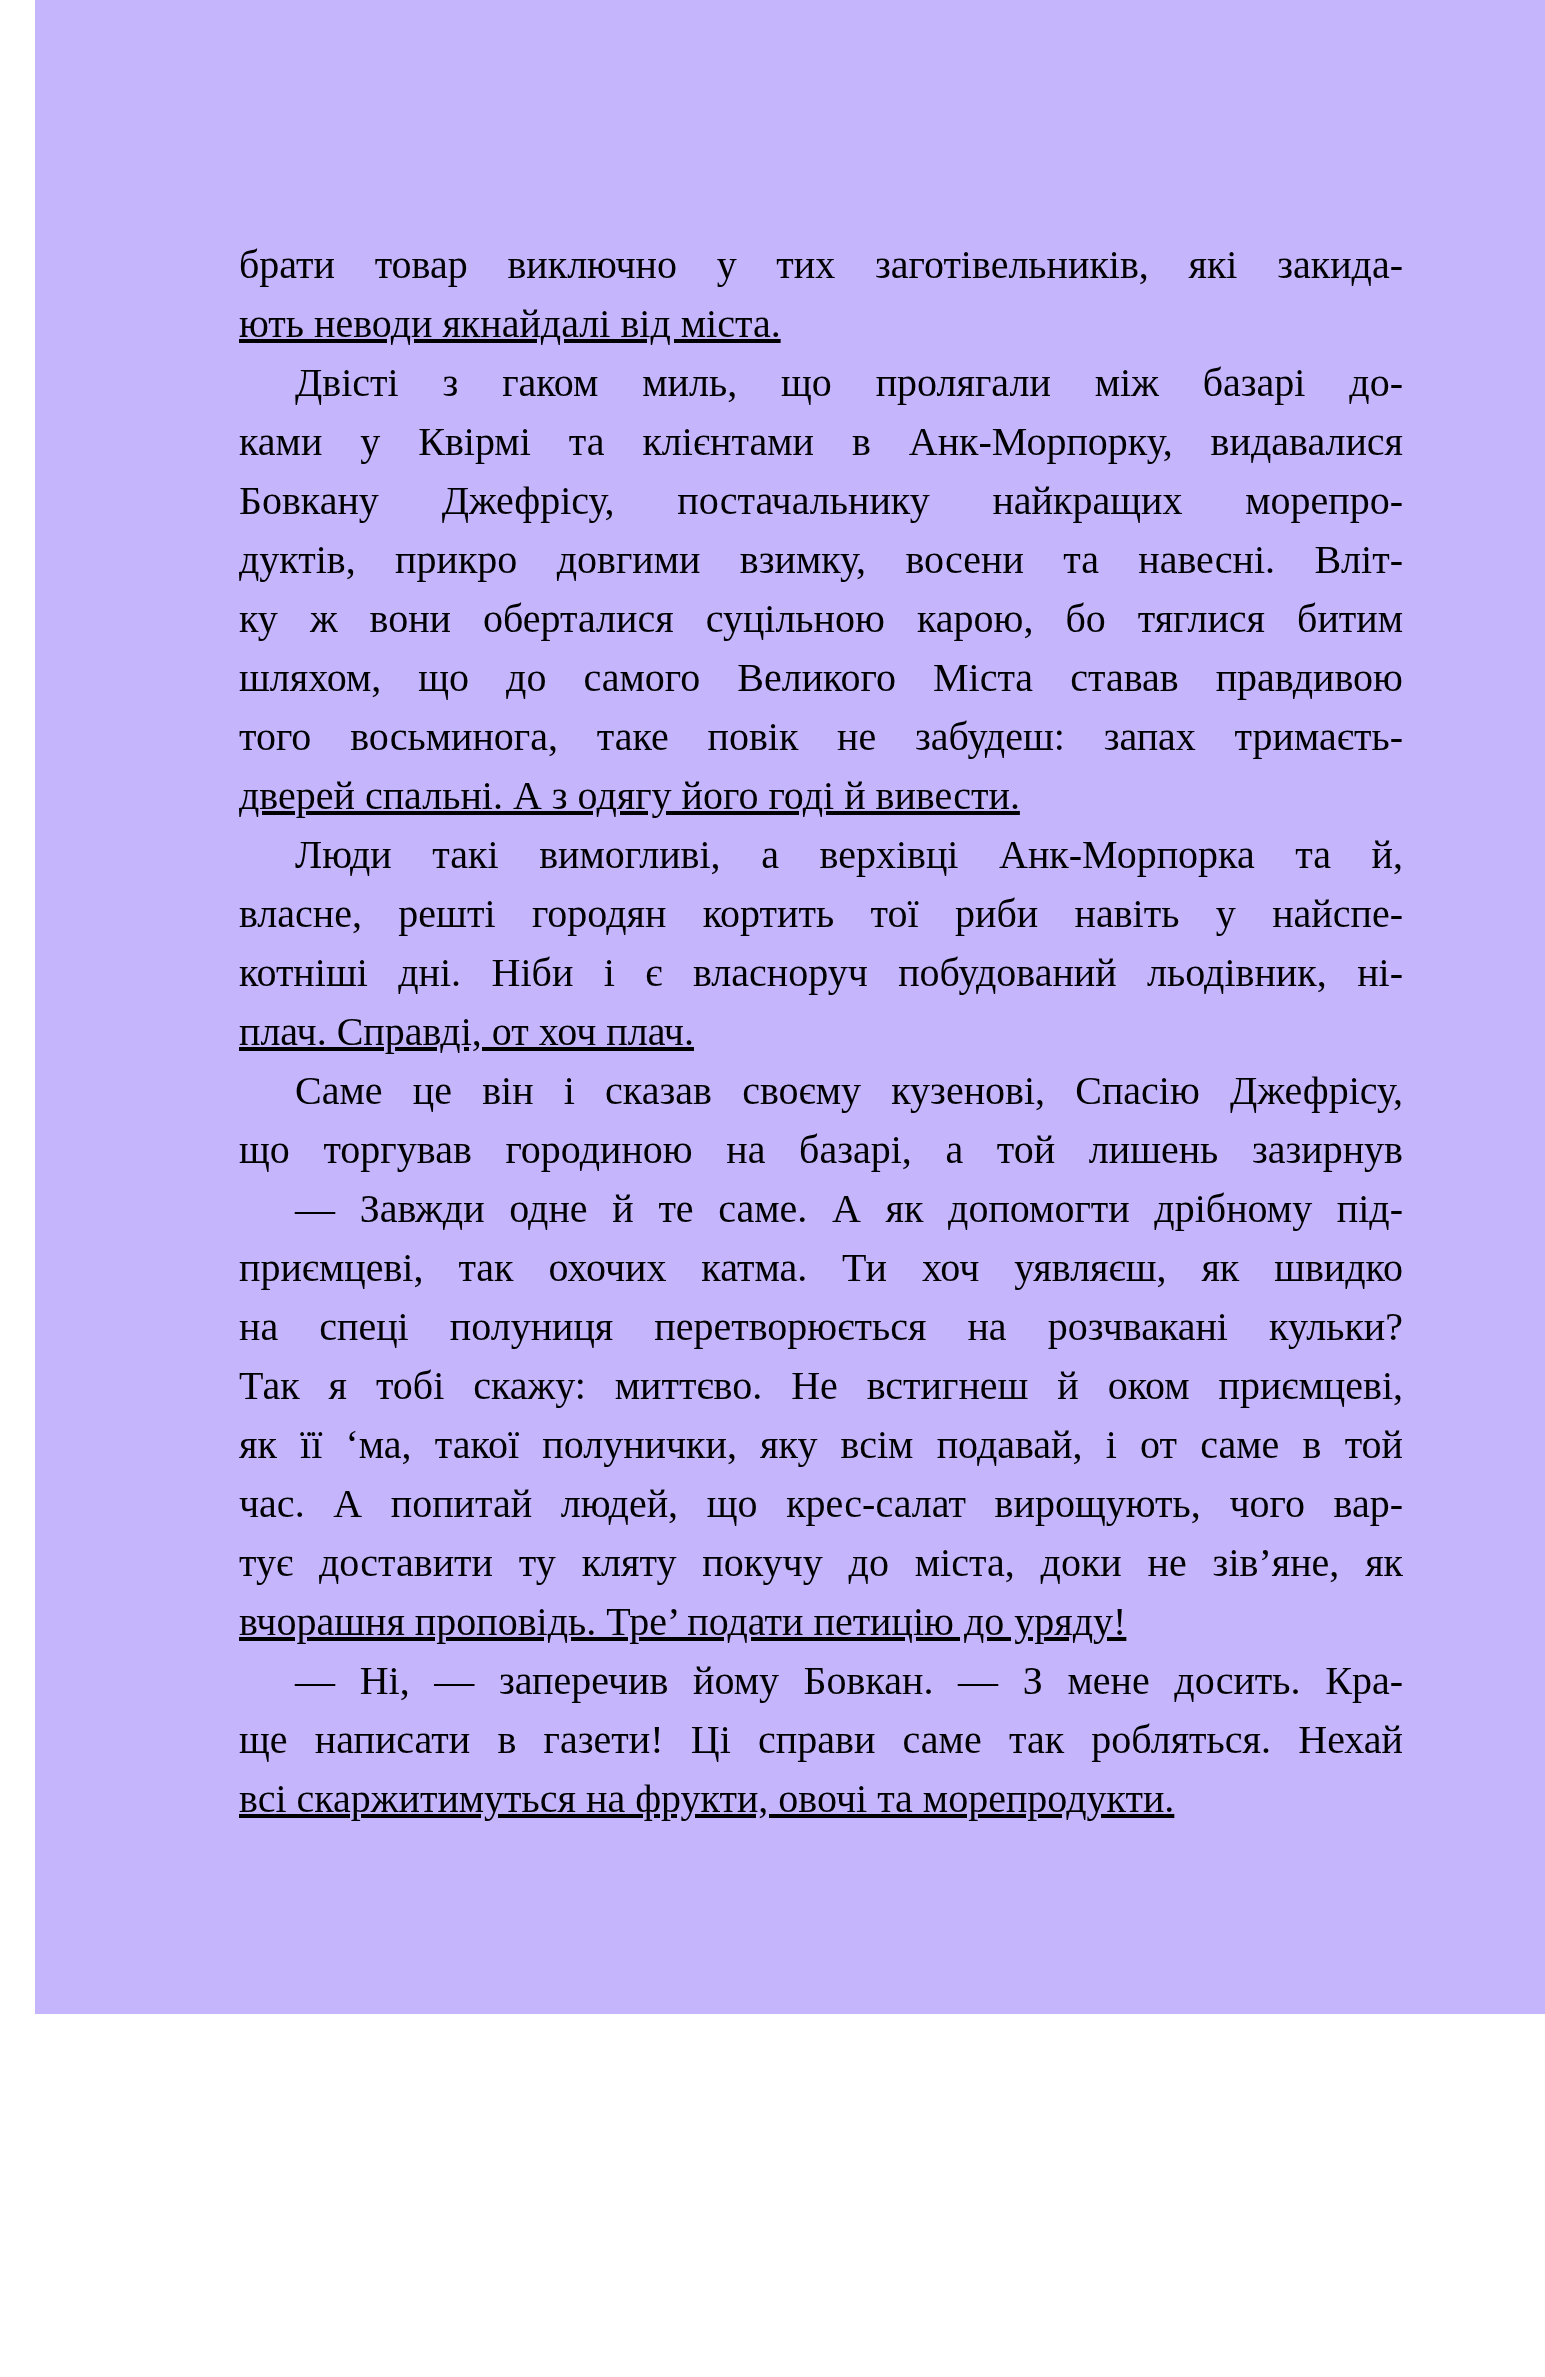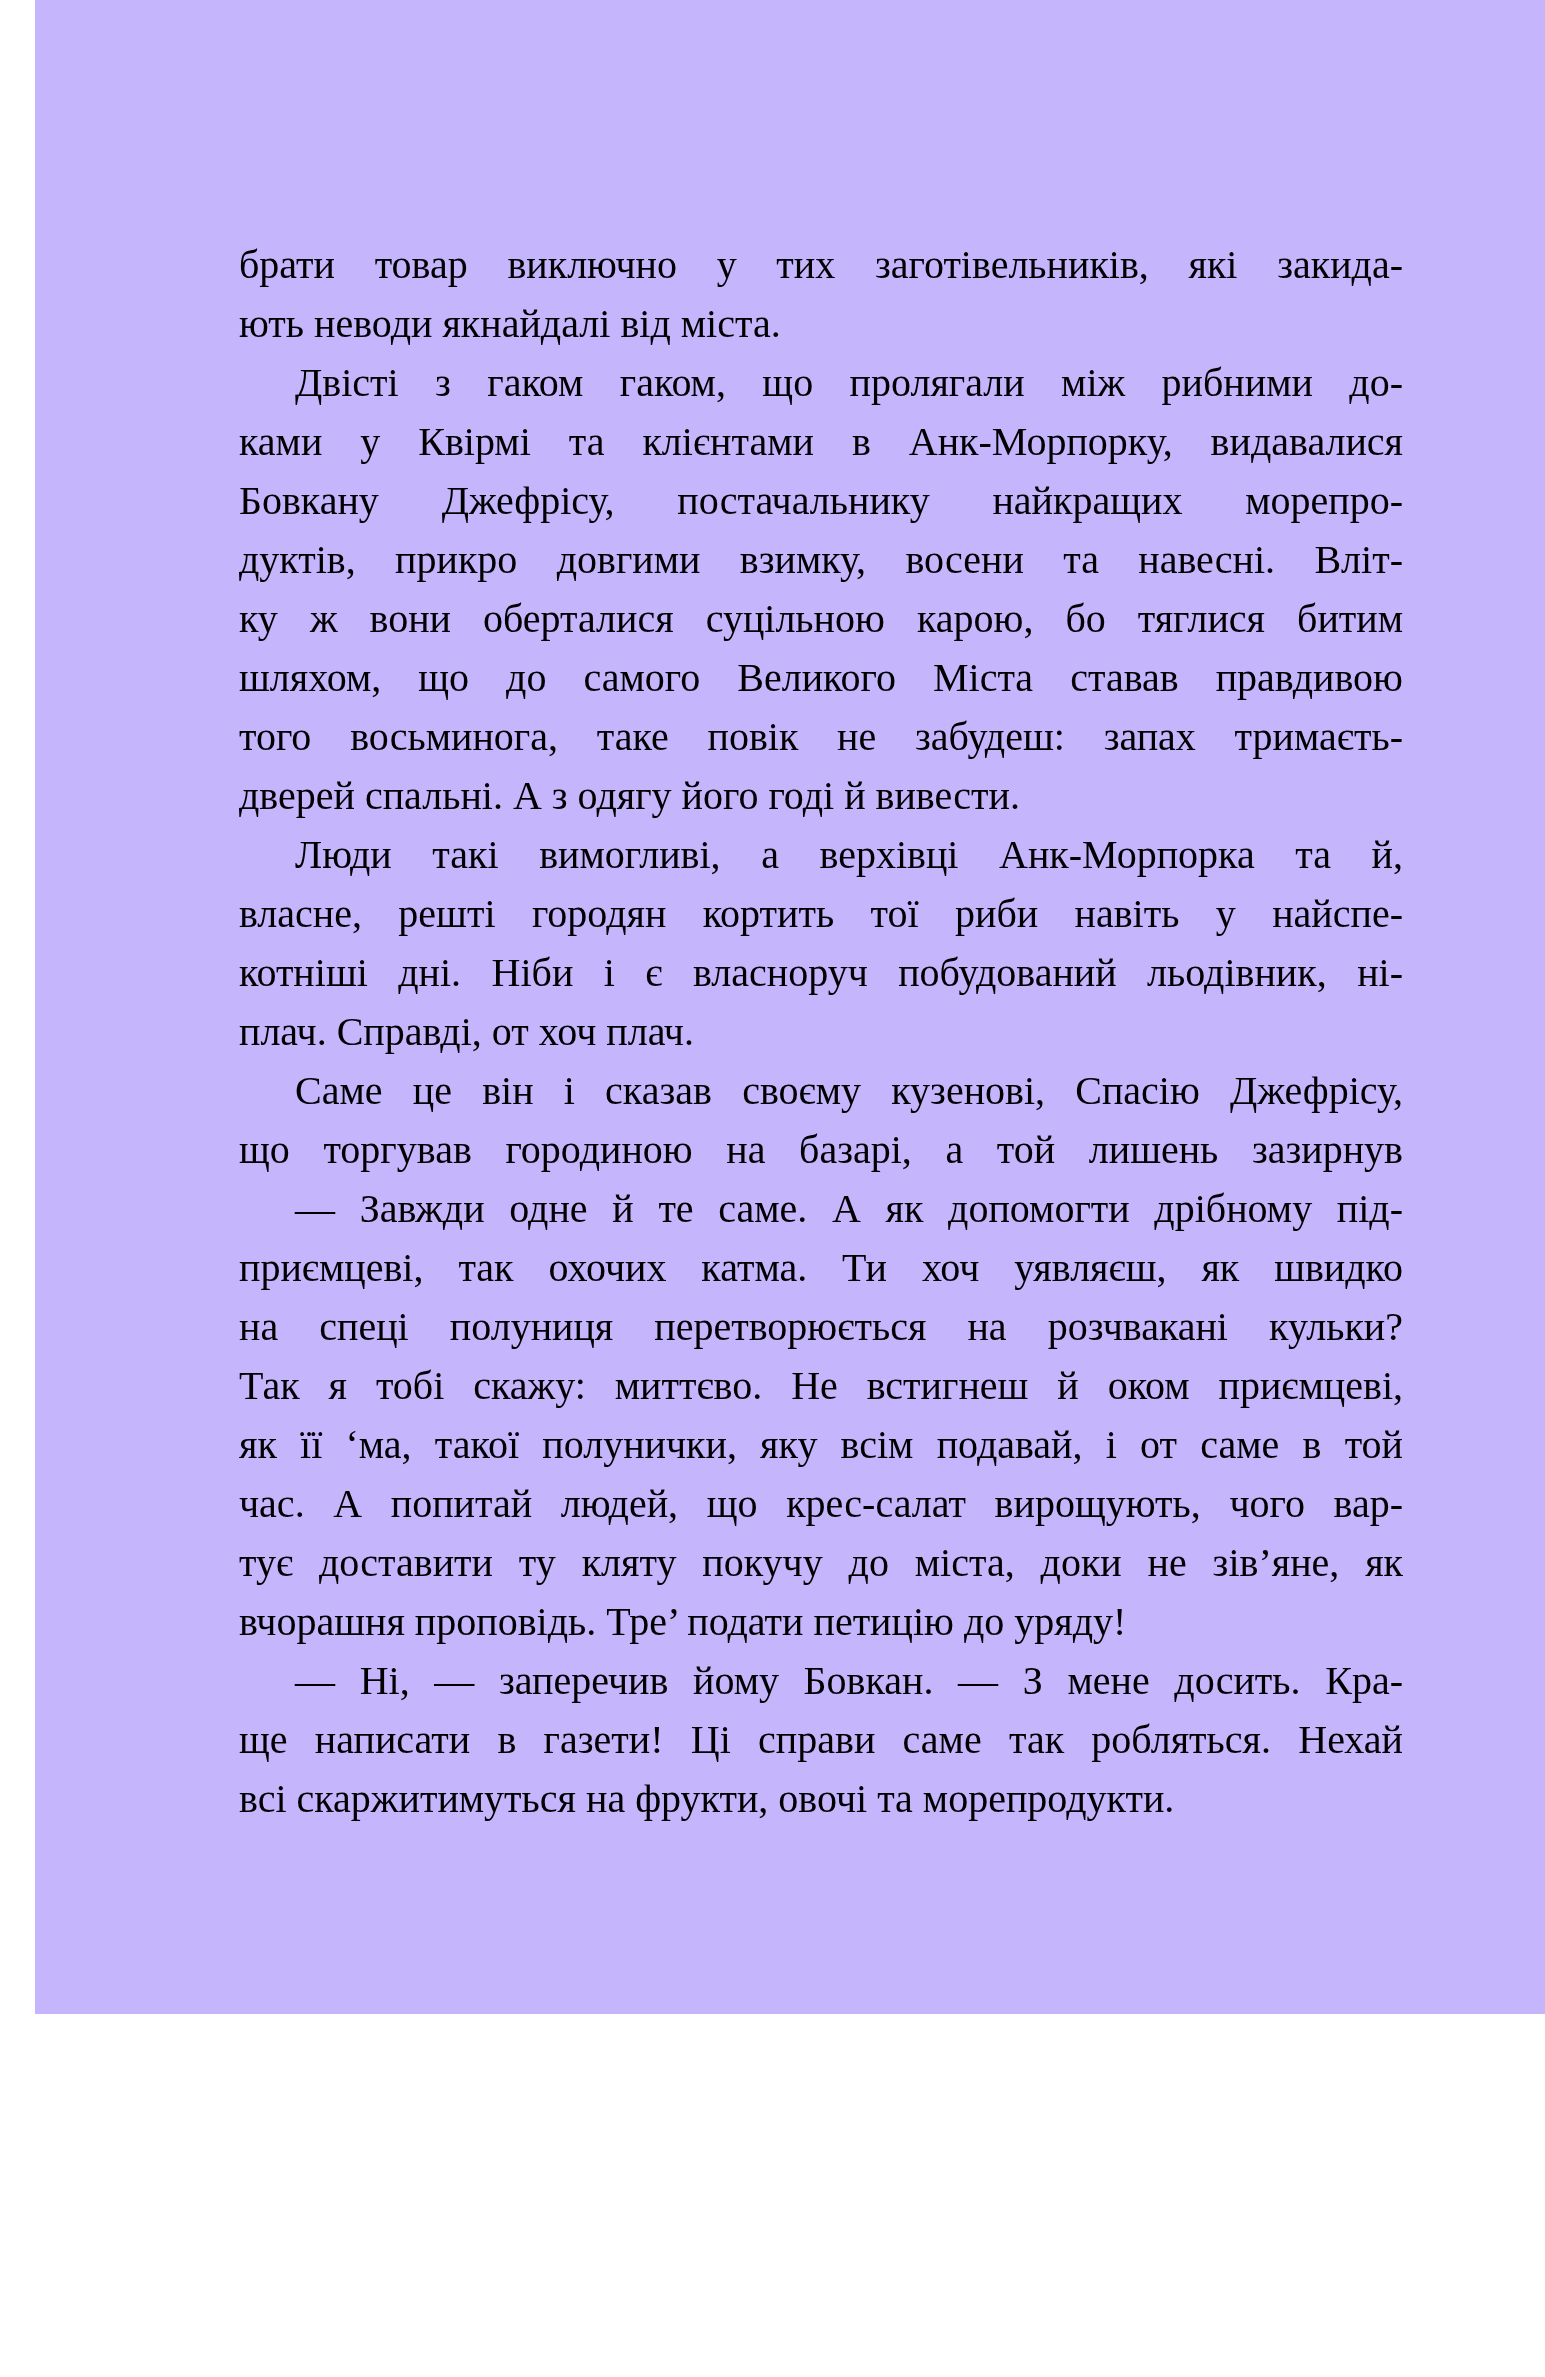--- a/index.html
+++ b/index.html
@@ -26,33 +26,34 @@
     color: #000000;
     font-kerning: normal;
   }
   .line {
     text-align: justify;
     text-align-last: justify;
     white-space: normal;
   }
   .line.last {
     text-align-last: left;
+    text-decoration: underline;
   }
   .line.indent {
     text-indent: 56px;
   }
 </style>
 </head>
 <body>
 
 <div class="page">
   <div class="text-block">
       <div class="line">брати товар виключно у тих заготівельників, які закида-</div>
       <div class="line last">ють неводи якнайдалі від міста.</div>
-      <div class="line indent">Двісті з гаком гаком, що пролягали між рибними до-</div>
+      <div class="line indent">Двісті з гаком миль, що пролягали між базарі до-</div>
       <div class="line">ками у Квірмі та клієнтами в Анк-Морпорку, видавалися</div>
       <div class="line">Бовкану Джефрісу, постачальнику найкращих морепро-</div>
       <div class="line">дуктів, прикро довгими взимку, восени та навесні. Вліт-</div>
       <div class="line">ку ж вони оберталися суцільною карою, бо тяглися битим</div>
       <div class="line">шляхом, що до самого Великого Міста ставав правдивою</div>
       <div class="line">того восьминога, таке повік не забудеш: запах тримаєть-</div>
       <div class="line last">дверей спальні. А з одягу його годі й вивести.</div>
       <div class="line indent">Люди такі вимогливі, а верхівці Анк-Морпорка та й,</div>
       <div class="line">власне, решті городян кортить тої риби навіть у найспе-</div>
       <div class="line">котніші дні. Ніби і є власноруч побудований льодівник, ні-</div>

